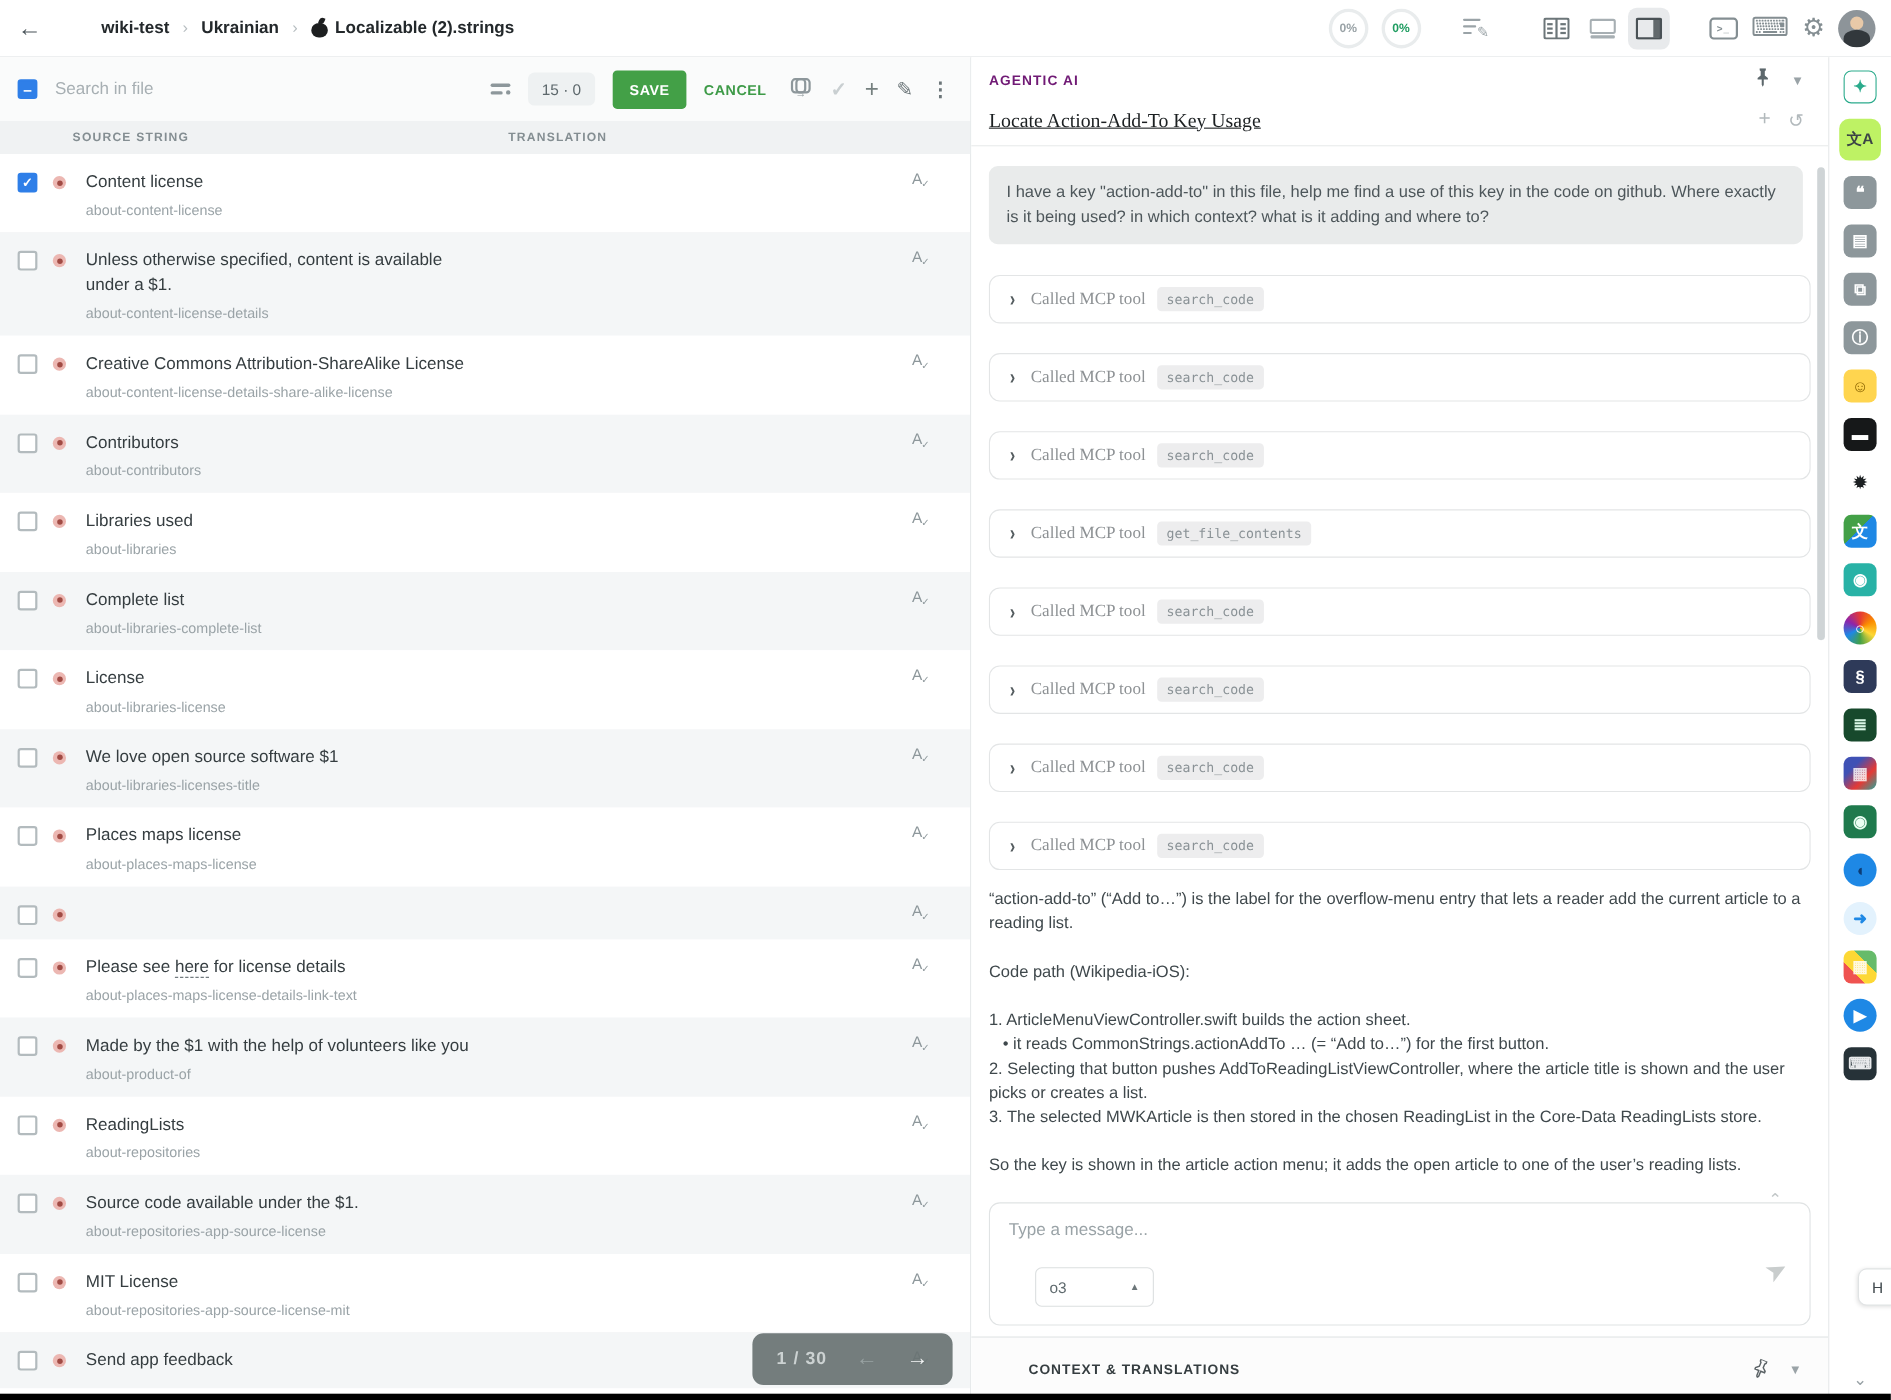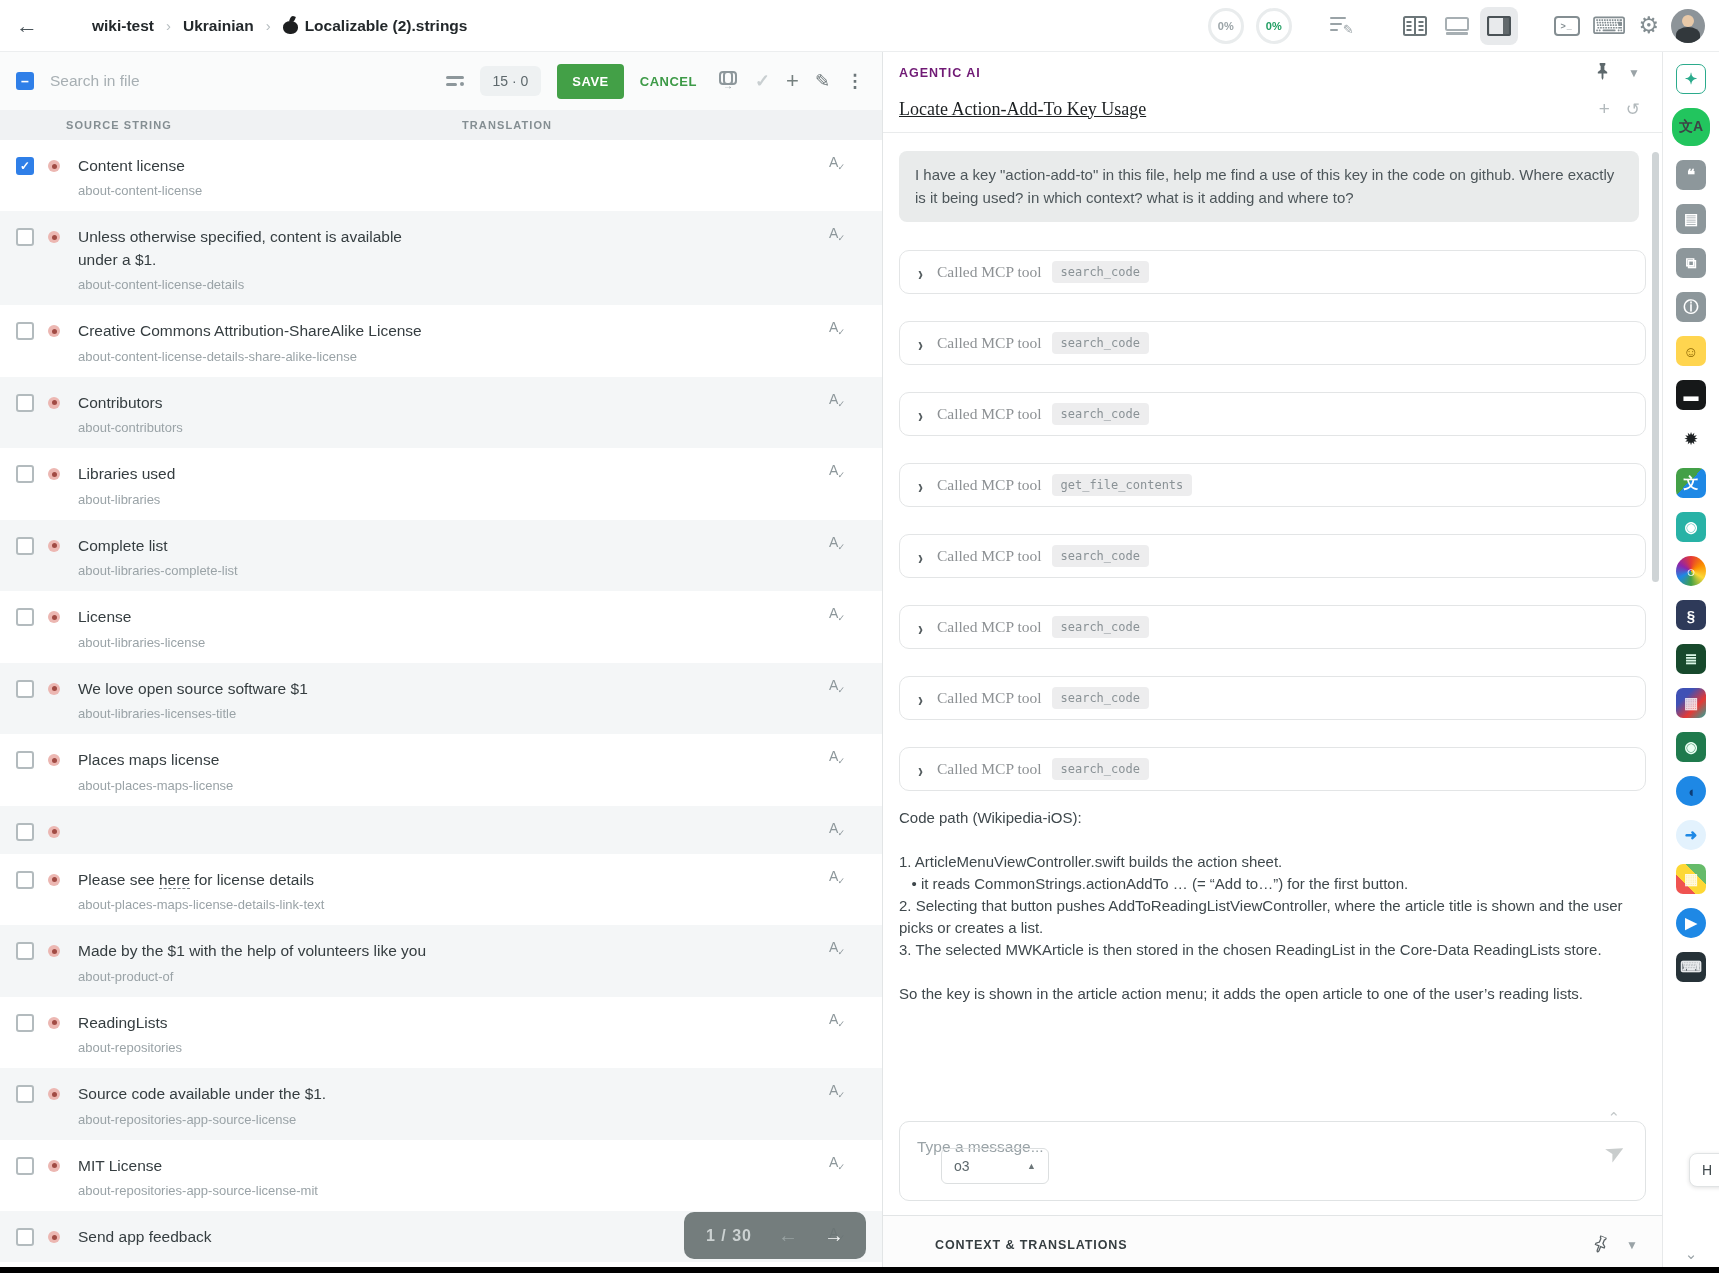--- a/index.html
+++ b/index.html
@@ -105,21 +105,21 @@
   .bubble { background:#e9ebeb; border-radius:8px; padding:13px 16px; font-size:15px; line-height:1.5; color:#4d565a; max-width:740px; }
   .tools { margin-top:28px; display:flex; flex-direction:column; gap:27px; }
   .tool-card { border:1px solid #e3e5e6; border-radius:10px; height:44px; display:flex; align-items:center; padding:0 18px; background:#fff; cursor:pointer; }
   .tool-card .tc-chev { color:#545c5f; font-size:15px; font-weight:700; margin-right:14px; transform:scaleY(1.3); }
   .tool-card .tc-label { font-family:"Liberation Serif", serif; font-size:15.5px; color:#8d9194; }
   .tool-badge { margin-left:10px; background:#ededee; border-radius:4px; padding:4px 9px; font-family:"DejaVu Sans Mono", monospace; font-size:12px; color:#8a9296; }
   .answer { margin-top:16px; font-size:15px; line-height:1.47; color:#3f484c; max-width:760px; }
   .answer p { margin-bottom:22px; white-space:pre-wrap; }
   .composer-wrap { margin-top:auto; position:relative; padding-bottom:14px; }
   .caret-up { position:absolute; right:26px; top:-12px; color:#c3c8c9; font-size:15px; }
-  .composer { border:1px solid #e0e3e4; border-radius:10px; height:80px; position:relative; background:#fff; }
+  .composer { border:1px solid #e0e3e4; border-radius:10px; height:112px; position:relative; background:#fff; }
   .composer .ph { position:absolute; top:16px; left:17px; font-size:15.5px; color:#9aa3a7; }
   .model-select { position:absolute; left:17px; bottom:16px; width:108px; height:36px; border:1px solid #dcdfe0; border-radius:6px; display:flex; align-items:center; padding:0 12px; cursor:pointer;margin-left:24px; }
   .model-select .mval { font-size:14px; color:#5d686c; }
   .model-select .m-arrow { margin-left:auto; font-size:9px; color:#6c7679; }
   .send { position:absolute; right:20px; bottom:34px; font-size:24px; color:#c9cdcd; transform:rotate(-28deg); }
   .ctx-bar { flex:0 0 58px; border-top:1px solid #e2e5e6; display:flex; align-items:center; padding:0 24px 0 16px; background:#fcfcfc; }
   .ctx-title { font-size:12.5px; font-weight:700; letter-spacing:.9px; color:#353d40;margin-left:36px; }
   .ctx-actions { margin-left:auto; display:flex; align-items:center; gap:18px; }
   .pin-outline { width:15px; height:17px; transform:rotate(22deg); opacity:.85; }
   .ai-scrollbar { position:absolute; right:3px; top:100px; width:7px; height:430px; border-radius:4px; background:#cfd4d6; }
@@ -442,20 +442,21 @@
               <span class="tc-label">Called MCP tool</span>
               <span class="tool-badge">search_code</span>
             </div>
             <div class="tool-card">
               <span class="tc-chev">›</span>
               <span class="tc-label">Called MCP tool</span>
               <span class="tool-badge">search_code</span>
             </div>
           </div>
         <div class="answer" id="answer">
+            <p>“action-add-to” (“Add to…”) is the label for the overflow-menu entry that lets a reader add the current article to a reading list.</p>
             <p>Code path (Wikipedia-iOS):</p>
             <p>1. ArticleMenuViewController.swift builds the action sheet.
    • it reads CommonStrings.actionAddTo … (= “Add to…”) for the first button.
 2. Selecting that button pushes AddToReadingListViewController, where the article title is shown and the user picks or creates a list.
 3. The selected MWKArticle is then stored in the chosen ReadingList in the Core-Data ReadingLists store.</p>
             <p>So the key is shown in the article action menu; it adds the open article to one of the user’s reading lists.</p>
           </div>
 
         <div class="composer-wrap">
           <span class="caret-up">⌃</span>
@@ -478,21 +479,21 @@
             </svg>
           <span class="chev" style="margin-left:0;">▼</span>
         </span>
       </div>
       <div class="ai-scrollbar"></div>
     </section>
 
     <aside class="rail">
       <div id="rail-icons" style="display:flex;flex-direction:column;align-items:center;gap:14px;">
           <div class="rail-ic" style="color: rgb(43, 171, 140); background: transparent; border: 1.5px solid rgb(43, 171, 140);">✦</div>
-          <div class="rail-ic active" style="color: rgb(60, 68, 70); background: #22c55e; font-size: 14px; border-radius: 16px;">文A</div>
+          <div class="rail-ic active" style="color: rgb(60, 68, 70); background: #bef264; font-size: 14px;">文A</div>
           <div class="rail-ic" style="color: rgb(255, 255, 255); background: rgb(141, 151, 155);">❝</div>
           <div class="rail-ic" style="color: rgb(255, 255, 255); background: rgb(141, 151, 155);">▤</div>
           <div class="rail-ic" style="color: rgb(255, 255, 255); background: rgb(141, 151, 155);">⧉</div>
           <div class="rail-ic" style="color: rgb(255, 255, 255); background: rgb(141, 151, 155);">ⓘ</div>
           <div class="rail-ic" style="color: rgb(138, 100, 0); background: rgb(255, 213, 79);">☺</div>
           <div class="rail-ic" style="color: rgb(255, 255, 255); background: rgb(22, 24, 25);">▬</div>
           <div class="rail-ic" style="color: rgb(28, 32, 34); background: transparent;">✹</div>
           <div class="rail-ic" style="color: rgb(255, 255, 255); background: linear-gradient(135deg, rgb(67, 160, 71) 45%, rgb(30, 136, 229) 45%);">文</div>
           <div class="rail-ic" style="color: rgb(255, 255, 255); background: rgb(40, 178, 166);">◉</div>
           <div class="rail-ic" style="color: rgb(255, 255, 255); background: conic-gradient(rgb(229, 57, 53), rgb(251, 140, 0), rgb(253, 216, 53), rgb(67, 160, 71), rgb(30, 136, 229), rgb(142, 36, 170), rgb(229, 57, 53)); border-radius: 50%;">○</div>

